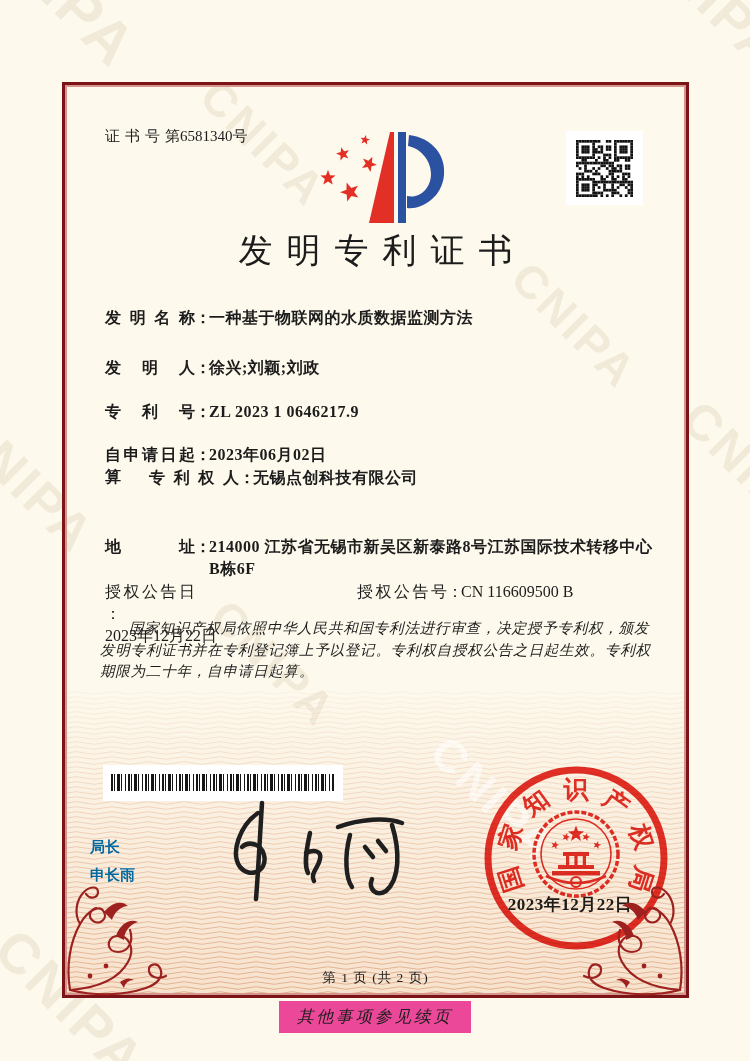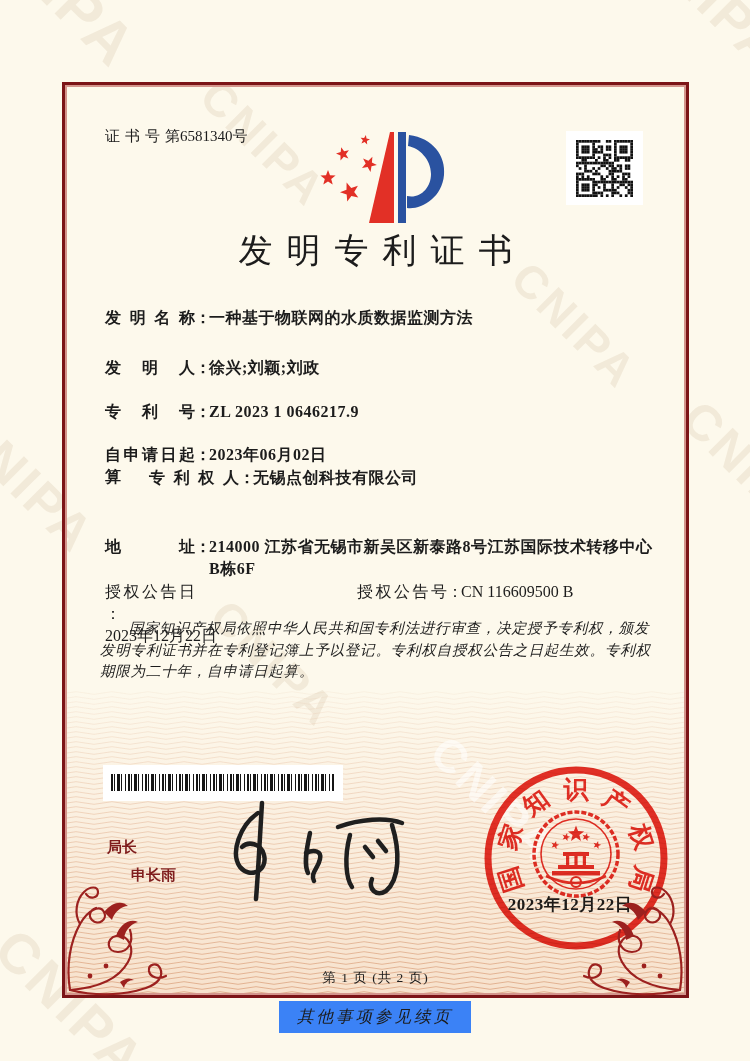--- a/index.html
+++ b/index.html
@@ -25,31 +25,31 @@
   .fcolon{display:inline-block;width:14px;}
   .fvalue{display:inline-block;width:452px;letter-spacing:0.5px;}
   .grant-group{position:absolute;display:flex;font-size:16px;line-height:22px;z-index:3;}
   .paras{position:absolute;left:100px;top:618px;width:562px;z-index:3;}
   .paras p{margin:0 0 5px 0;font-size:14.5px;line-height:21.5px;font-style:italic;
            text-indent:2em;letter-spacing:0.8px;}
   .barcode-box{position:absolute;left:103px;top:765px;width:240px;height:36px;background:#fff;z-index:3;}
   .barcode{position:absolute;left:8px;top:9px;width:224px;height:17px;
     background:repeating-linear-gradient(90deg,#151515 0 2px,#fff 2px 3px,#151515 3px 4px,#fff 4px 6px,
       #151515 6px 9px,#fff 9px 10px,#151515 10px 11px,#fff 11px 14px,#151515 14px 15px,#fff 15px 17px);}
-  .signer{position:absolute;left:107px;font-family:"Liberation Sans","DejaVu Sans",sans-serif;
-          font-size:15px;font-weight:600;color:#7f1d1d;z-index:3;}
+  .signer{position:absolute;left:90px;font-family:"Liberation Sans","DejaVu Sans",sans-serif;
+          font-size:15px;font-weight:600;color:#0369a1;z-index:3;}
   .signature{position:absolute;left:210px;top:795px;z-index:4;}
   .seal{position:absolute;left:478px;top:758px;z-index:4;mix-blend-mode:multiply;opacity:.95;}
   #seal-ring text{font-family:"Liberation Serif","DejaVu Serif",serif;font-weight:700;font-size:25px;
                   fill:#e3261d;text-anchor:middle;dominant-baseline:middle;}
   .seal-date{font-family:"Liberation Serif","DejaVu Serif",serif;font-weight:700;font-size:17px;
              fill:#111;text-anchor:middle;letter-spacing:0.5px;}
   .page-indicator{position:absolute;left:62px;top:969px;width:627px;text-align:center;
                   font-size:13.5px;z-index:3;letter-spacing:1px;}
-  .footer-note{position:absolute;left:50%;transform:translateX(-50%);top:1001px;background:#3b82f6;
+  .footer-note{position:absolute;left:50%;transform:translateX(-50%);top:1001px;background:#ec4899;
                padding:5px 18px;font-size:16.5px;font-style:italic;letter-spacing:3px;z-index:3;white-space:nowrap;}
   .ornament{position:absolute;z-index:4;}
 </style>
 </head>
 <body>
 
 <div class="page">
 
   <span class="wm" style="left:-42px;top:-48px;font-size:60px;">CNIPA</span>
   <span class="wm" style="left:186px;top:116px;font-size:46px;">CNIPA</span>
@@ -446,21 +446,21 @@
 
   <div class="paras">
     <p>国家知识产权局依照中华人民共和国专利法进行审查，决定授予专利权，颁发发明专利证书并在专利登记簿上予以登记。专利权自授权公告之日起生效。专利权期限为二十年，自申请日起算。</p>
   </div>
 
   <div class="barcode-box">
     <div class="barcode"></div>
   </div>
 
   <div class="signer" style="top:838px;">局长</div>
-  <div class="signer" style="top:866px;margin-left:24px;">申长雨</div>
+  <div class="signer" style="top:866px;">申长雨</div>
 
   <svg class="signature" width="200" height="115" viewBox="0 0 200 115">
     <g fill="none" stroke="#1f1f1f" stroke-width="4.5" stroke-linecap="round">
       <path d="M48,18 C30,30 20,58 30,72 C40,84 58,76 54,60 C51,48 38,46 32,52"></path>
       <path d="M52,8 C50,40 48,80 46,104"></path>
       <path d="M100,38 C96,56 94,70 98,78"></path>
       <path d="M96,58 C104,54 112,56 110,64 C108,74 100,78 104,86"></path>
       <path d="M128,32 C150,24 176,22 192,28"></path>
       <path d="M140,40 C134,62 136,84 142,92"></path>
       <path d="M182,30 C190,56 190,84 176,96 C166,102 158,94 162,84"></path>

